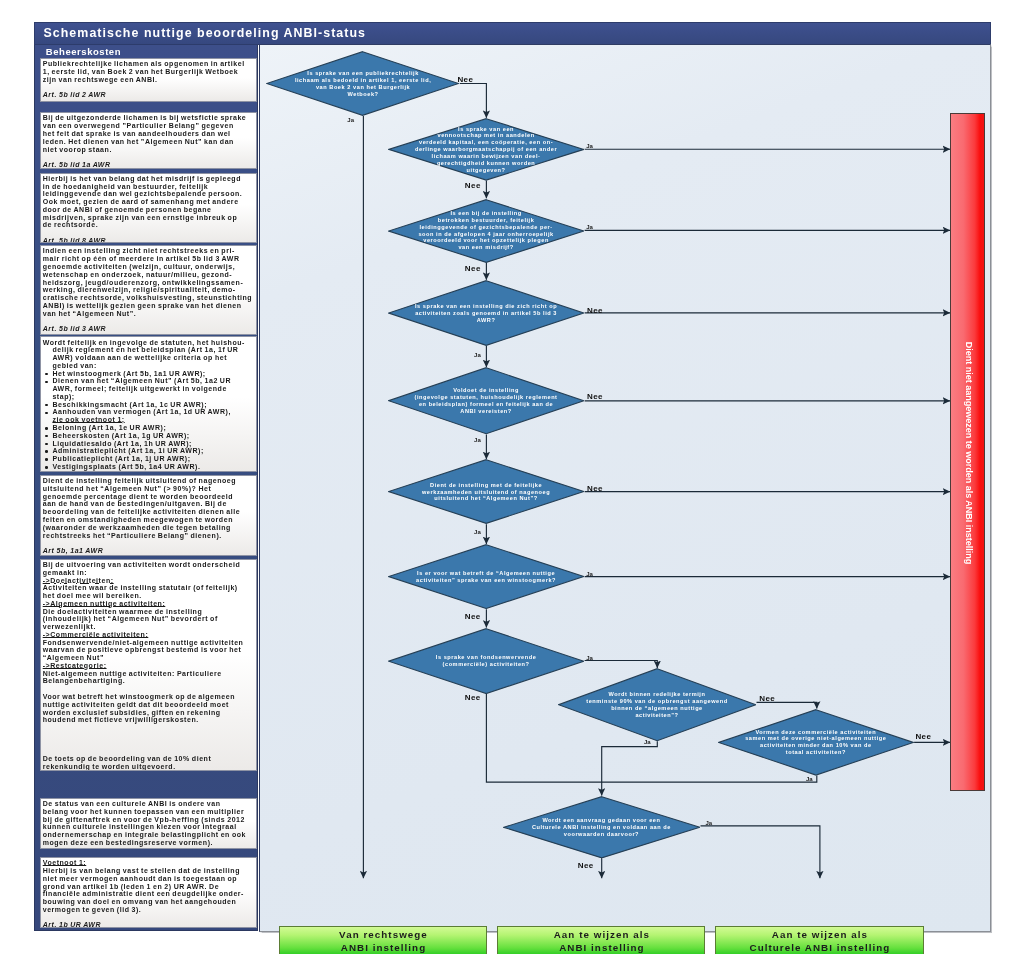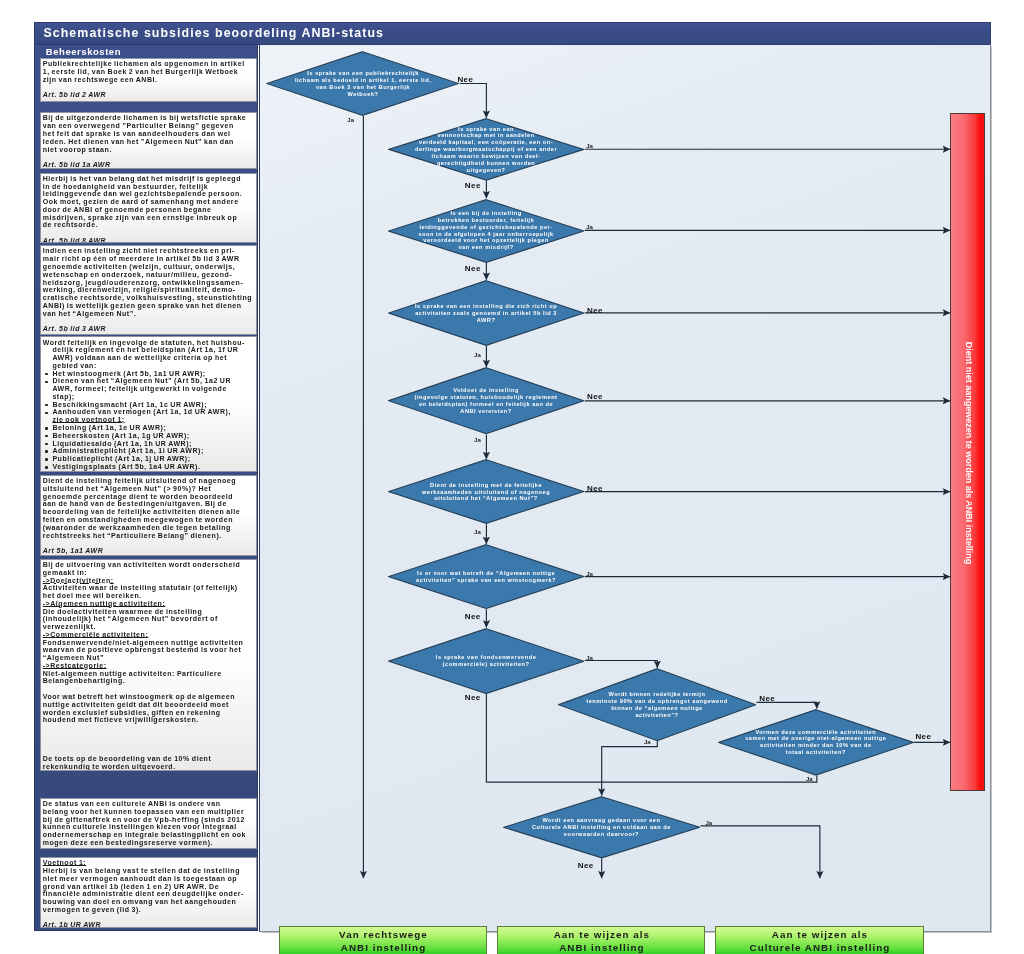--- a/index.html
+++ b/index.html
@@ -62,21 +62,21 @@
     font-weight:bold;color:#1c1c1c;margin-top:48px;}
   .gbox span{display:block;margin-left:1px;}
 
   svg.edges{position:absolute;left:0;top:0;width:732px;height:887px;pointer-events:none;}
 </style>
 </head>
 <body>
 
 <div id="root">
   <div class="titlebar">
-    <div class="t">Schematische subsidies beoordeling ANBI-status</div>
+    <div class="t">Schematische nuttige beoordeling ANBI-status</div>
   </div>
 
   <div class="sidebar">
     <div class="sb-head">Beheerskosten</div>
     <div id="notes">
         <div class="note" style="top: 13.3px; height: 44.3px;">
           <div class="ln">Publiekrechtelijke lichamen als opgenomen in artikel</div>
           <div class="ln">1, eerste lid, van Boek 2 van het Burgerlijk Wetboek</div>
           <div class="ln">zijn van rechtswege een ANBI.</div>
           <div class="ln">&nbsp;</div>

